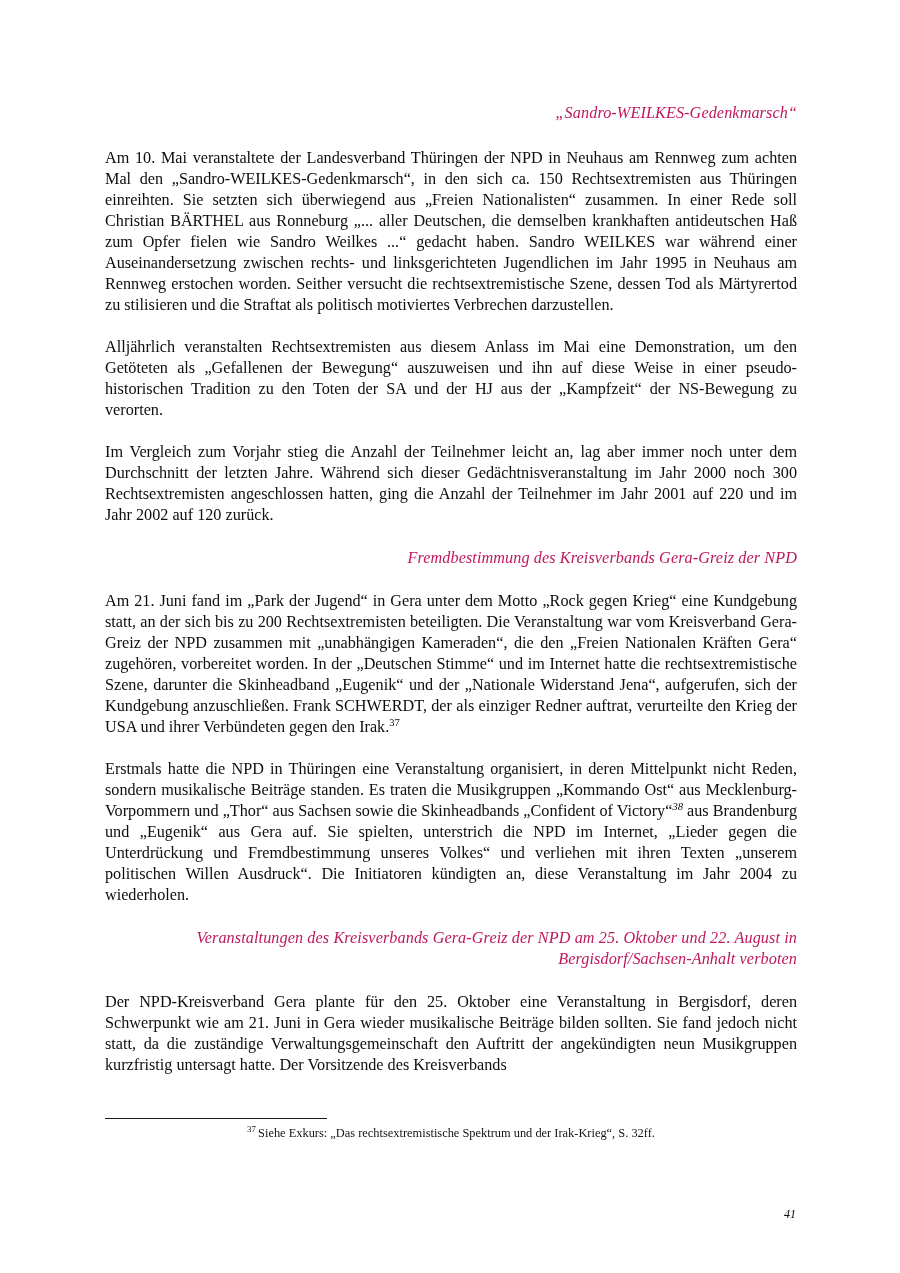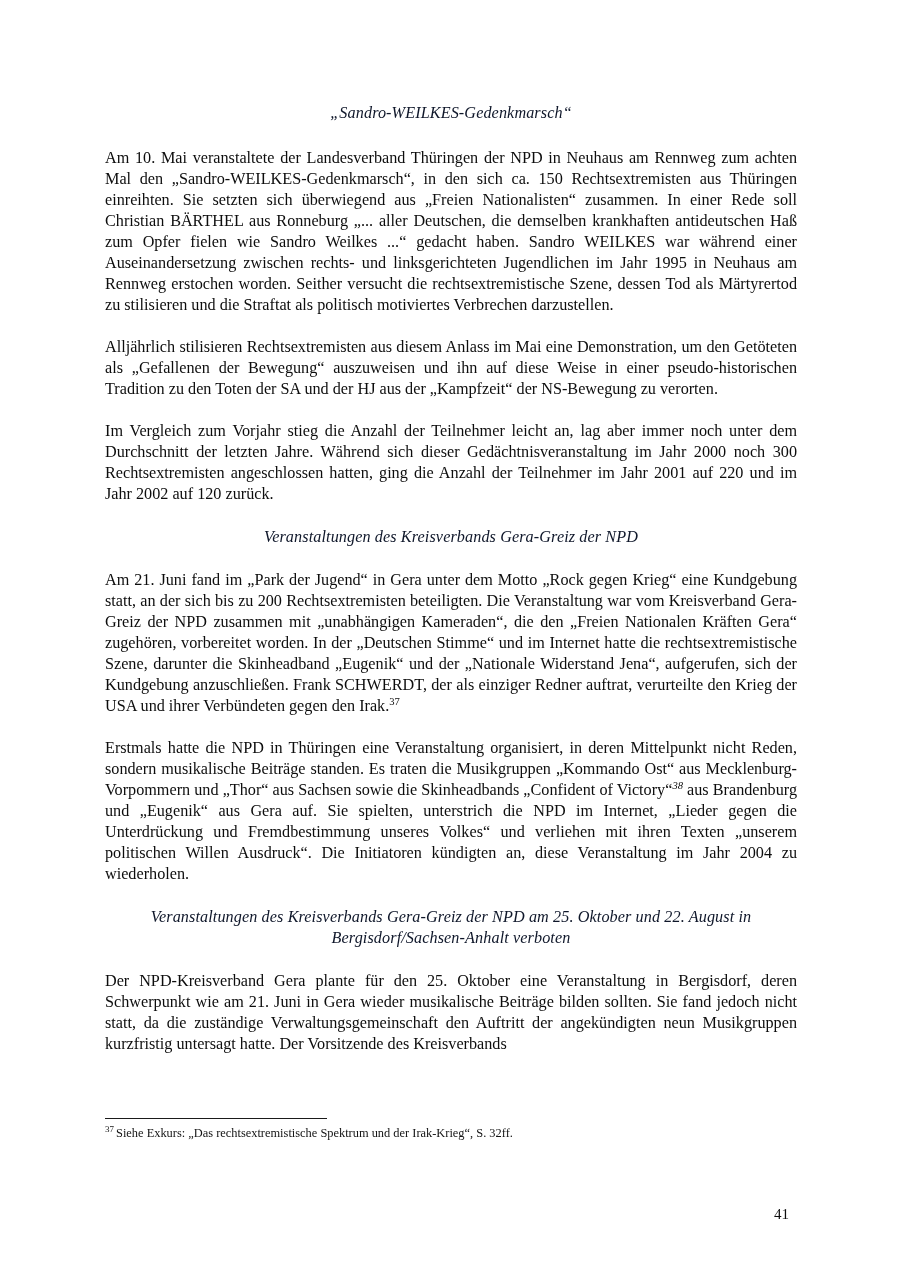--- a/index.html
+++ b/index.html
@@ -25,23 +25,23 @@
     position: absolute;
     left: 105px;
     top: 103px;
     width: 692px;
   }
 
   .heading {
     font-style: italic;
     font-size: 16.2px;
     line-height: 21px;
-    text-align: center;
+    text-align: right;
     margin: 0;
-    color: #0f172a;
+    color: #be185d;
     letter-spacing: 0.1px;
   }
 
   .para {
     font-size: 16.2px;
     line-height: 21px;
     text-align: justify;
     text-justify: inter-word;
     margin: 0;
     color: #0d0d0d;
@@ -77,65 +77,66 @@
     width: 222px;
     height: 0;
     border: 0;
     border-top: 1.1px solid #1a1a1a;
     margin: 0 0 6px 0;
   }
 
   .fn-line {
     font-size: 12.4px;
     line-height: 16px;
-    text-align: left;
+    text-align: center;
     margin: 0;
     color: #131313;
   }
 
   .fn-num {
     font-size: 9px;
     vertical-align: super;
     line-height: 0;
     margin-right: 2px;
   }
 
   .page-number {
     position: absolute;
-    right: 111px;
+    right: 104px;
     top: 1205px;
-    font-size: 15px;
+    font-size: 12px;
     line-height: 19px;
     color: #0d0d0d;
+    font-style: italic;
   }
 </style>
 </head>
 <body>
 
 <div class="page">
 
   <div class="content">
 
     <p class="heading">„Sandro-WEILKES-Gedenkmarsch“</p>
 
     <div class="gap-after-heading"></div>
 
     <p class="para">Am 10. Mai veranstaltete der Landesverband Thüringen der NPD in Neuhaus am Rennweg zum achten Mal den „Sandro-WEILKES-Gedenkmarsch“, in den sich ca. 150 Rechtsextremisten aus Thüringen einreihten. Sie setzten sich überwiegend aus „Freien Nationalisten“ zusammen. In einer Rede soll Christian BÄRTHEL aus Ronneburg „... aller Deutschen, die demselben krankhaften antideutschen Haß zum Opfer fielen wie Sandro Weilkes ...“ gedacht haben. Sandro WEILKES war während einer Auseinandersetzung zwischen rechts- und linksgerichteten Jugendlichen im Jahr 1995 in Neuhaus am Rennweg erstochen worden. Seither versucht die rechtsextremistische Szene, dessen Tod als Märtyrertod zu stilisieren und die Straftat als politisch motiviertes Verbrechen darzustellen.</p>
 
     <div class="gap-para"></div>
 
-    <p class="para">Alljährlich stilisieren Rechtsextremisten aus diesem Anlass im Mai eine Demonstration, um den Getöteten als „Gefallenen der Bewegung“ auszuweisen und ihn auf diese Weise in einer pseudo-historischen Tradition zu den Toten der SA und der HJ aus der „Kampfzeit“ der NS-Bewegung zu verorten.</p>
+    <p class="para">Alljährlich veranstalten Rechtsextremisten aus diesem Anlass im Mai eine Demonstration, um den Getöteten als „Gefallenen der Bewegung“ auszuweisen und ihn auf diese Weise in einer pseudo-historischen Tradition zu den Toten der SA und der HJ aus der „Kampfzeit“ der NS-Bewegung zu verorten.</p>
 
     <div class="gap-para"></div>
 
     <p class="para">Im Vergleich zum Vorjahr stieg die Anzahl der Teilnehmer leicht an, lag aber immer noch unter dem Durchschnitt der letzten Jahre. Während sich dieser Gedächtnisveranstaltung im Jahr 2000 noch 300 Rechtsextremisten angeschlossen hatten, ging die Anzahl der Teilnehmer im Jahr 2001 auf 220 und im Jahr 2002 auf 120 zurück.</p>
 
     <div class="gap-before-head"></div>
 
-    <p class="heading">Veranstaltungen des Kreisverbands Gera-Greiz der NPD</p>
+    <p class="heading">Fremdbestimmung des Kreisverbands Gera-Greiz der NPD</p>
 
     <div class="gap-after-head2"></div>
 
     <p class="para"><span>Am 21. Juni fand im „Park der Jugend“ in Gera unter dem Motto „Rock gegen Krieg“ eine Kundgebung statt, an der sich bis zu 200 Rechtsextremisten beteiligten. Die Veranstaltung war vom Kreisverband Gera-Greiz der NPD zusammen mit „unabhängigen Kameraden“, die den „Freien Nationalen Kräften Gera“ zugehören, vorbereitet worden. In der „Deutschen Stimme“ und im Internet hatte die rechtsextremistische Szene, darunter die Skinheadband „Eugenik“ und der „Nationale Widerstand Jena“, aufgerufen, sich der Kundgebung anzuschließen. Frank SCHWERDT, der als einziger Redner auftrat, verurteilte den Krieg der USA und ihrer Verbündeten gegen den Irak.</span><sup class="fn">37</sup></p>
 
     <div class="gap-para"></div>
 
     <p class="para"><span>Erstmals hatte die NPD in Thüringen eine Veranstaltung organisiert, in deren Mittelpunkt nicht Reden, sondern musikalische Beiträge standen. Es traten die Musikgruppen „Kommando Ost“ aus Mecklenburg-Vorpommern und „Thor“ aus Sachsen sowie die Skinheadbands „Confident of Victory“</span><sup class="fn-i">38</sup><span> aus Brandenburg und „Eugenik“ aus Gera auf. Sie spielten, unterstrich die NPD im Internet, „Lieder gegen die Unterdrückung und Fremdbestimmung unseres Volkes“ und verliehen mit ihren Texten „unserem politischen Willen Ausdruck“. Die Initiatoren kündigten an, diese Veranstaltung im Jahr 2004 zu wiederholen.</span></p>
 
     <div class="gap-before-head"></div>

